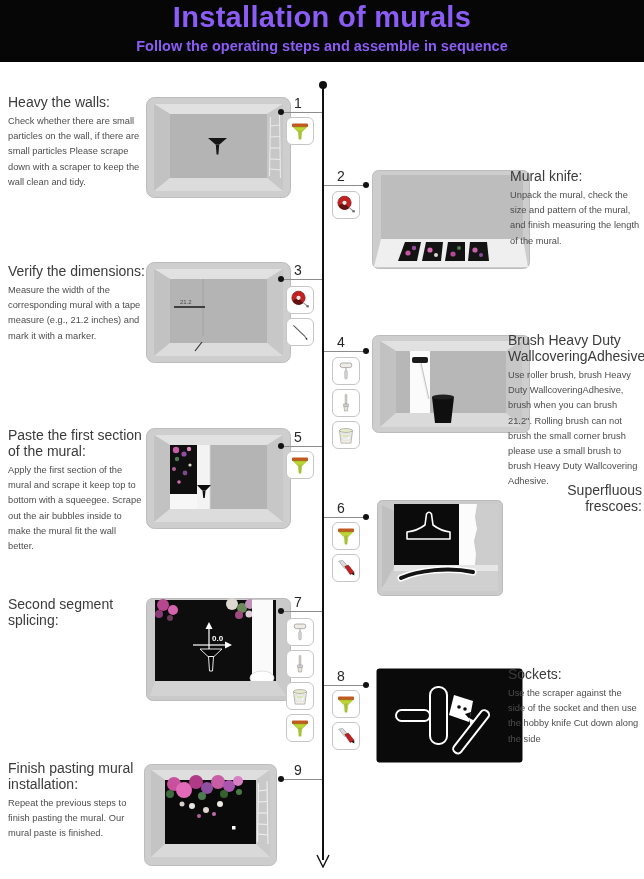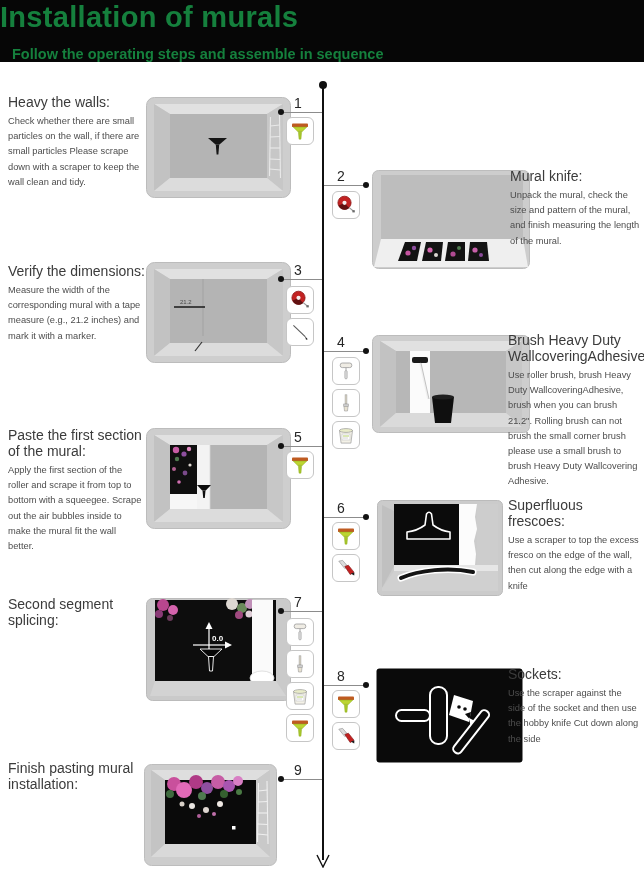--- a/index.html
+++ b/index.html
@@ -1,21 +1,21 @@
 <!DOCTYPE html>
 <html><head>
 <meta charset="utf-8">
 <style>
   html,body{margin:0;padding:0;background:#fff;}
   .page{position:relative;width:644px;height:879px;background:#fff;overflow:hidden;
         font-family:"Liberation Sans",sans-serif;}
   
-  .hdr{position:absolute;left:0;top:0;width:644px;height:62px;background:#060606;color:#15803d;text-align:left;}
+  .hdr{position:absolute;left:0;top:0;width:644px;height:62px;background:#060606;color:#8b5cf6;text-align:center;}
   .hdr h1{margin:1px 0 0;font-size:29px;font-weight:bold;letter-spacing:.3px;}
-  .hdr p{margin:12px;font-size:14.5px;font-weight:bold;}
+  .hdr p{margin:4px;font-size:14.5px;font-weight:bold;}
   
   .timeline{position:absolute;left:316px;top:84px;width:14px;height:792px;}
   .tl-dot{position:absolute;left:3px;top:-3px;width:8px;height:8px;border-radius:50%;background:#101010;}
   .tl-line{position:absolute;left:6.3px;top:0;width:1.6px;height:776px;background:#101010;}
   .tl-arrow{position:absolute;left:0;top:768px;}
   
   .txt{position:absolute;}
   .txt h2{margin:0 0 4px;font-size:14px;font-weight:400;color:#3b3b3b;line-height:1.15;}
   .txt p{margin:0;font-size:9.3px;color:#4d4d4d;line-height:1.63;}
   
@@ -231,21 +231,21 @@
       </div>
     <div class="txt" style="left:508px;top:332px;width:134px;">
       <h2>Brush Heavy Duty WallcoveringAdhesive:</h2>
       <p>Use roller brush, brush Heavy Duty WallcoveringAdhesive, brush when you can brush 21.2". Rolling brush can not brush the small corner brush please use a small brush to brush Heavy Duty Wallcovering Adhesive.</p>
     </div>
   </section>
 
   <section>
     <div class="txt" style="left:8px;top:427px;width:136px;">
       <h2>Paste the first section of the mural:</h2>
-      <p>Apply the first section of the roller and scrape it from top to bottom with a squeegee. Scrape out the air bubbles inside to make the mural fit the wall better.</p>
+      <p>Apply the first section of the mural and scrape it keep top to bottom with a squeegee. Scrape out the air bubbles inside to make the mural fit the wall better.</p>
     </div>
     <figure class="illus" style="left:146px;top:428px;width:145px;height:101px;">
       <svg viewBox="0 0 145 101">
         <rect x="0.5" y="0.5" width="144" height="100" rx="8" fill="#cecece" stroke="#bcbcbc"></rect>
         <polygon points="8,7 137,7 121,17 24,17" fill="#e1e1e1"></polygon>
         <polygon points="8,7 24,17 24,81 8,94" fill="#c2c2c2"></polygon>
         <polygon points="137,7 121,17 121,81 137,94" fill="#c7c7c7"></polygon>
         <polygon points="8,94 24,81 121,81 137,94" fill="#dcdcdc"></polygon>
         <rect x="24" y="17" width="97" height="64" fill="#b4b4b4"></rect>
         <g>
@@ -311,23 +311,22 @@
           </svg>
   </div>
         <div class="tool-box">
     <svg viewBox="0 0 22 22">
             <polygon points="3.8,4.2 7.6,3.4 13,9.6 9.8,11.6" fill="#dcdcdc" stroke="#8a8a8a" stroke-width="0.6"></polygon>
             <polygon points="9.8,9.4 13.4,8.2 19,15.2 15.2,17.6" fill="#c22020" stroke="#7e1212" stroke-width="0.6"></polygon>
             <polygon points="15.8,16.4 19.4,15.6 19.2,18.6" fill="#1c1c1c"></polygon>
           </svg>
   </div>
       </div>
-    <div class="txt" style="left:508px;top:497px;width:134px;">
+    <div class="txt" style="left:508px;top:482px;width:134px;text-align:right;">
       <h2>Superfluous frescoes:</h2>
-      <p>Use a scraper to top the excess fresco on the edge of the wall, then cut along the edge with a knife</p>
     </div>
   </section>
 
   <section>
     <div class="txt" style="left:8px;top:596px;width:140px;">
       <h2>Second segment splicing:</h2>
     </div>
     <figure class="illus" style="left:146px;top:598px;width:145px;height:103px;font-weight:bold;">
       <svg viewBox="0 0 145 103">
         <rect x="0.5" y="0.5" width="144" height="102" rx="6" fill="#cacaca" stroke="#bbbbbb"></rect>
@@ -441,20 +440,21 @@
       </div>
     <div class="txt" style="left:508px;top:666px;width:132px;">
       <h2>Sockets:</h2>
       <p>Use the scraper against the side of the socket and then use the hobby knife Cut down along the side</p>
     </div>
   </section>
 
   <section>
     <div class="txt" style="left:8px;top:760px;width:136px;">
       <h2>Finish pasting mural installation:</h2>
+      <p>Repeat the previous steps to finish pasting the mural. Our mural paste is finished.</p>
     </div>
     <figure class="illus" style="left:144px;top:764px;width:133px;height:102px;">
       <svg viewBox="0 0 133 102">
         <rect x="0.5" y="0.5" width="132" height="101" rx="7" fill="#cdcdcd" stroke="#bdbdbd"></rect>
         <polygon points="7,6 126,6 112,16 21,16" fill="#dedede"></polygon>
         <polygon points="7,6 21,16 21,80 7,93" fill="#c4c4c4"></polygon>
         <polygon points="126,6 112,16 112,80 126,93" fill="#c9c9c9"></polygon>
         <polygon points="7,93 21,80 112,80 126,93" fill="#d9d9d9"></polygon>
         <g>
           <rect x="21" y="16" width="91" height="64" fill="#0a0a0a"></rect>

